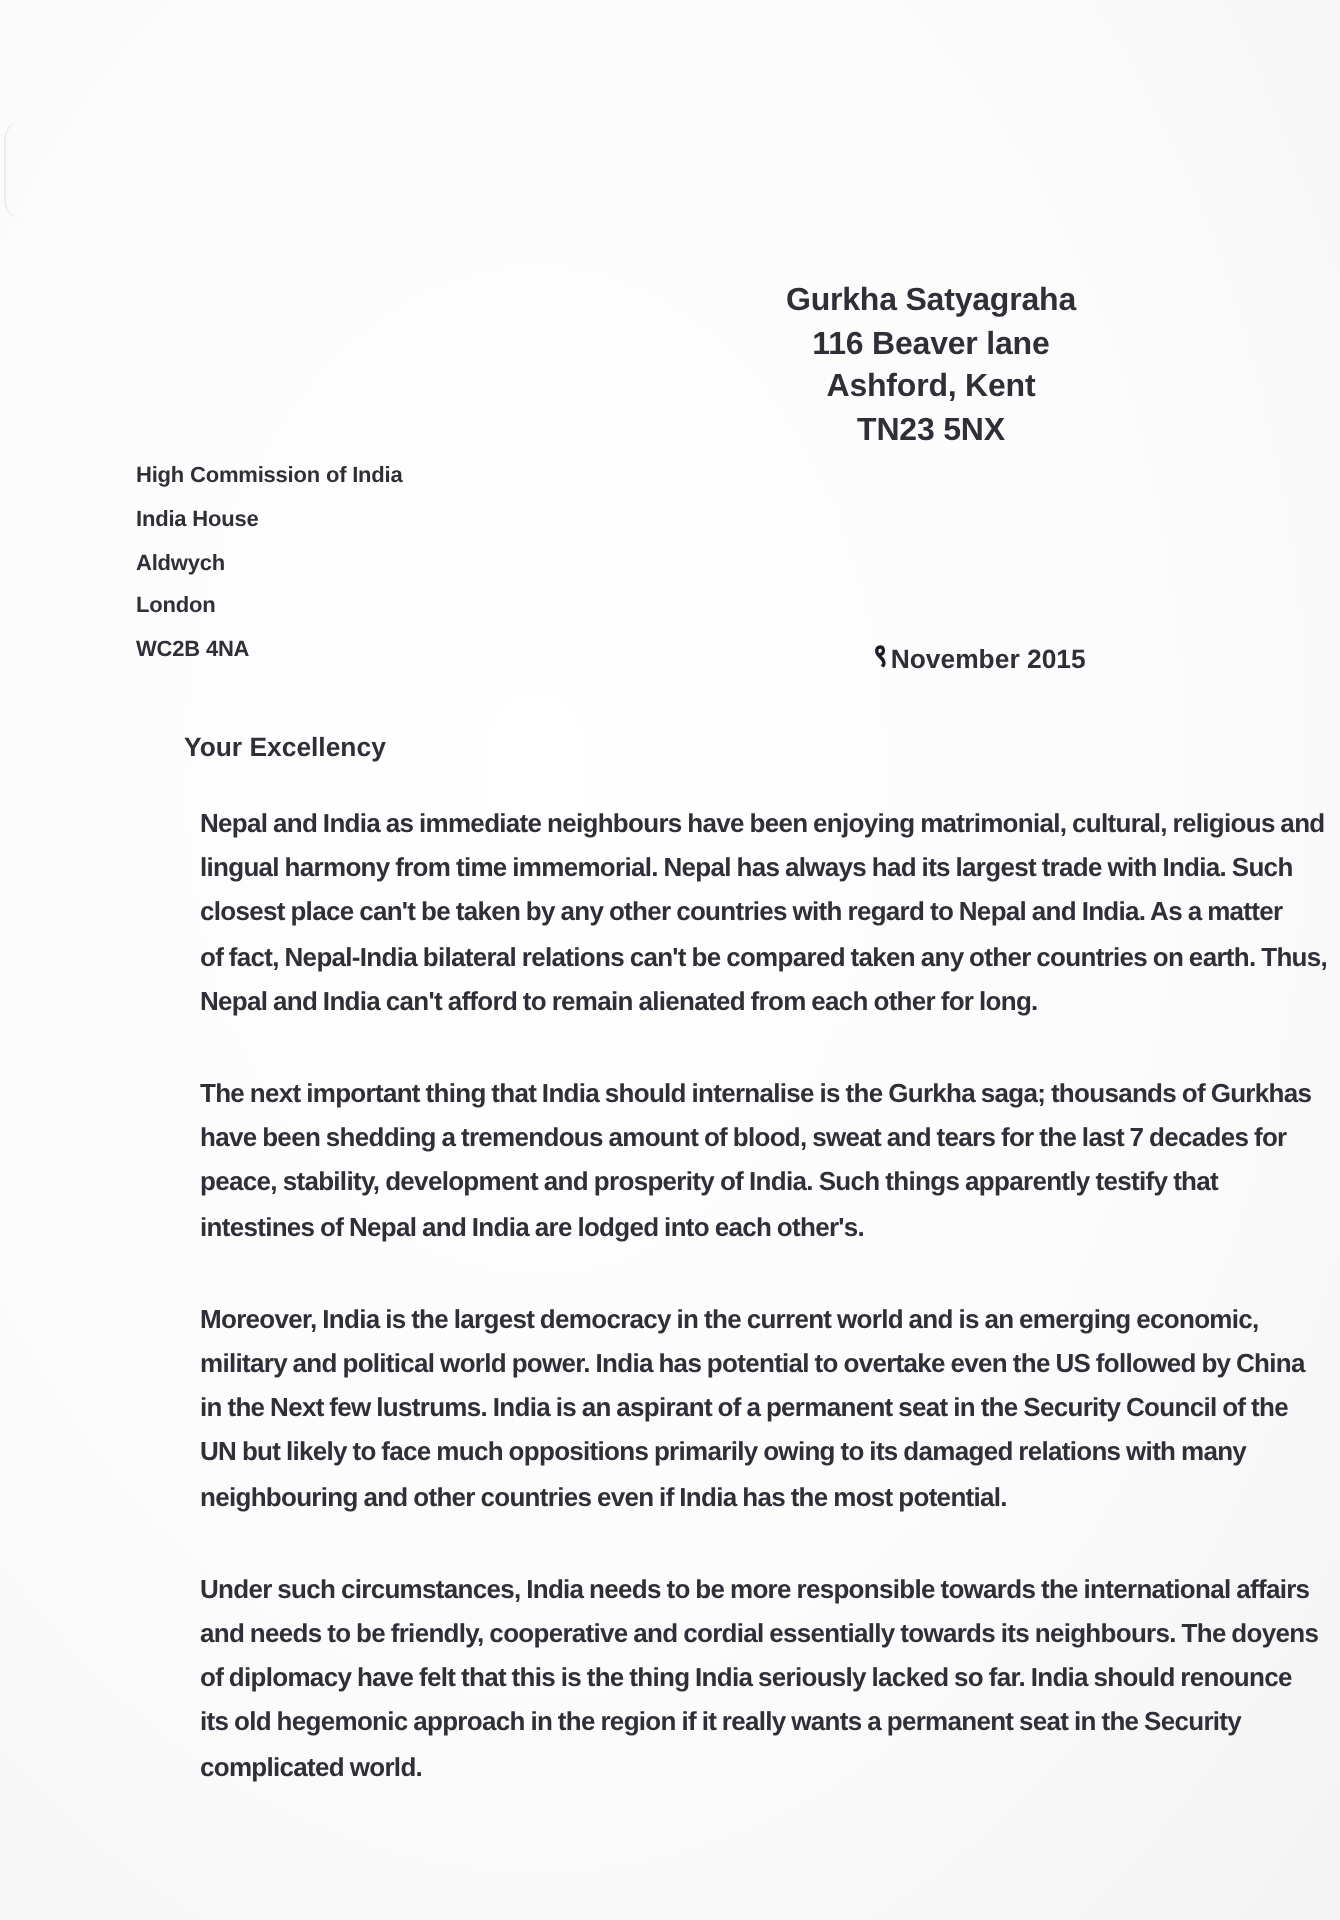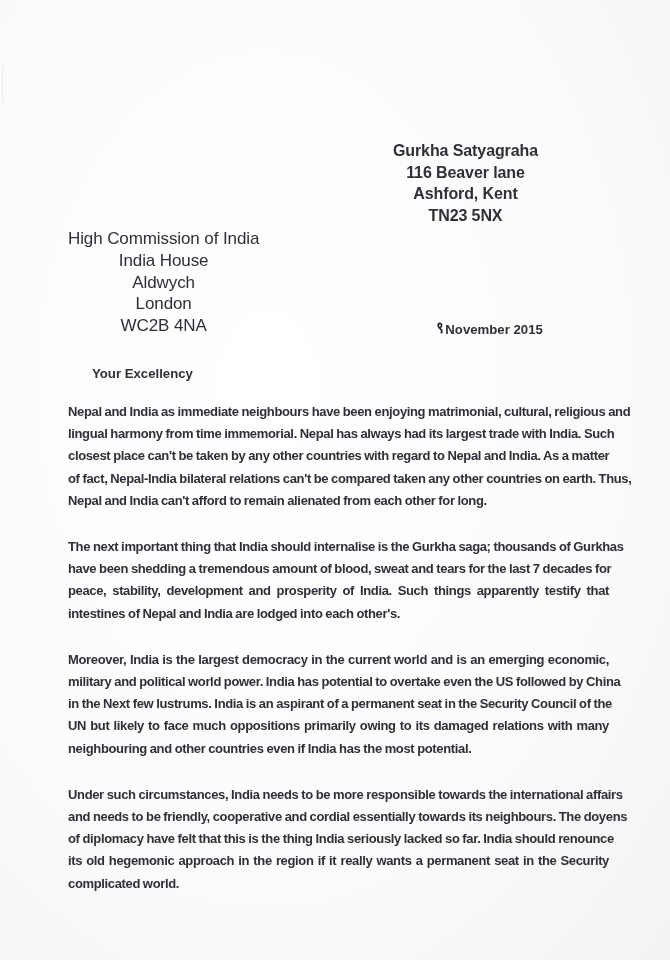--- a/index.html
+++ b/index.html
@@ -33,25 +33,24 @@
       text-align: center;
       font-size: 16px;
       font-weight: bold;
       line-height: 21.5px;
       letter-spacing: -0.1px;
     }
     .recipient {
       position: absolute;
       left: 68px;
       top: 228px;
-      font-size: 17px;
-      font-weight: normal;
+      font-size: 11px;
+      font-weight: bold;
       line-height: 21.8px;
       letter-spacing: -0.1px;
-      text-align: center;
     }
     .date {
       position: absolute;
       left: 436px;
       top: 320px;
       font-size: 13.2px;
       font-weight: bold;
       line-height: 20px;
       display: flex;
       align-items: flex-start;
@@ -90,20 +89,21 @@
       text-align: justify;
       letter-spacing: -0.35px;
       word-spacing: -0.4px;
     }
     .para .ln {
       display: block;
       text-align: justify;
       text-align-last: justify;
       white-space: nowrap;
       overflow: visible;
+      margin-left: 32px;
     }
     .para .ln.last {
       text-align-last: left;
     }
   </style>
 </head>
 <body>
 
 <div class="page-curl"></div>
 

